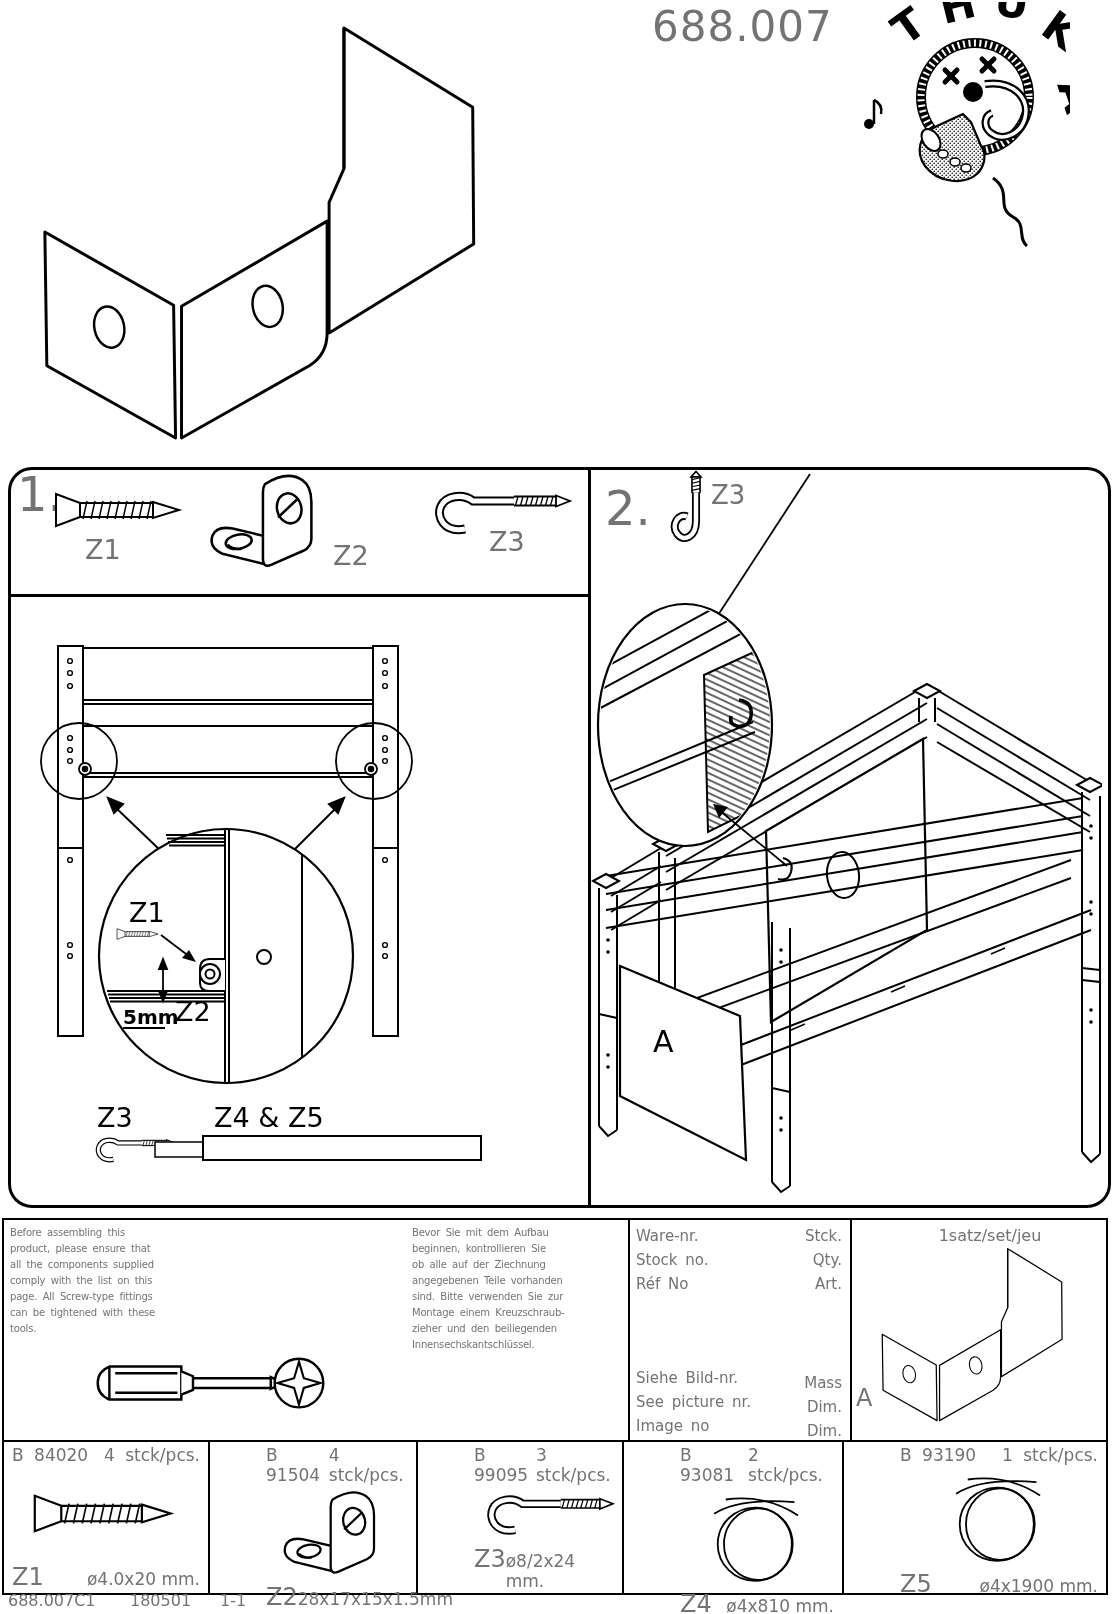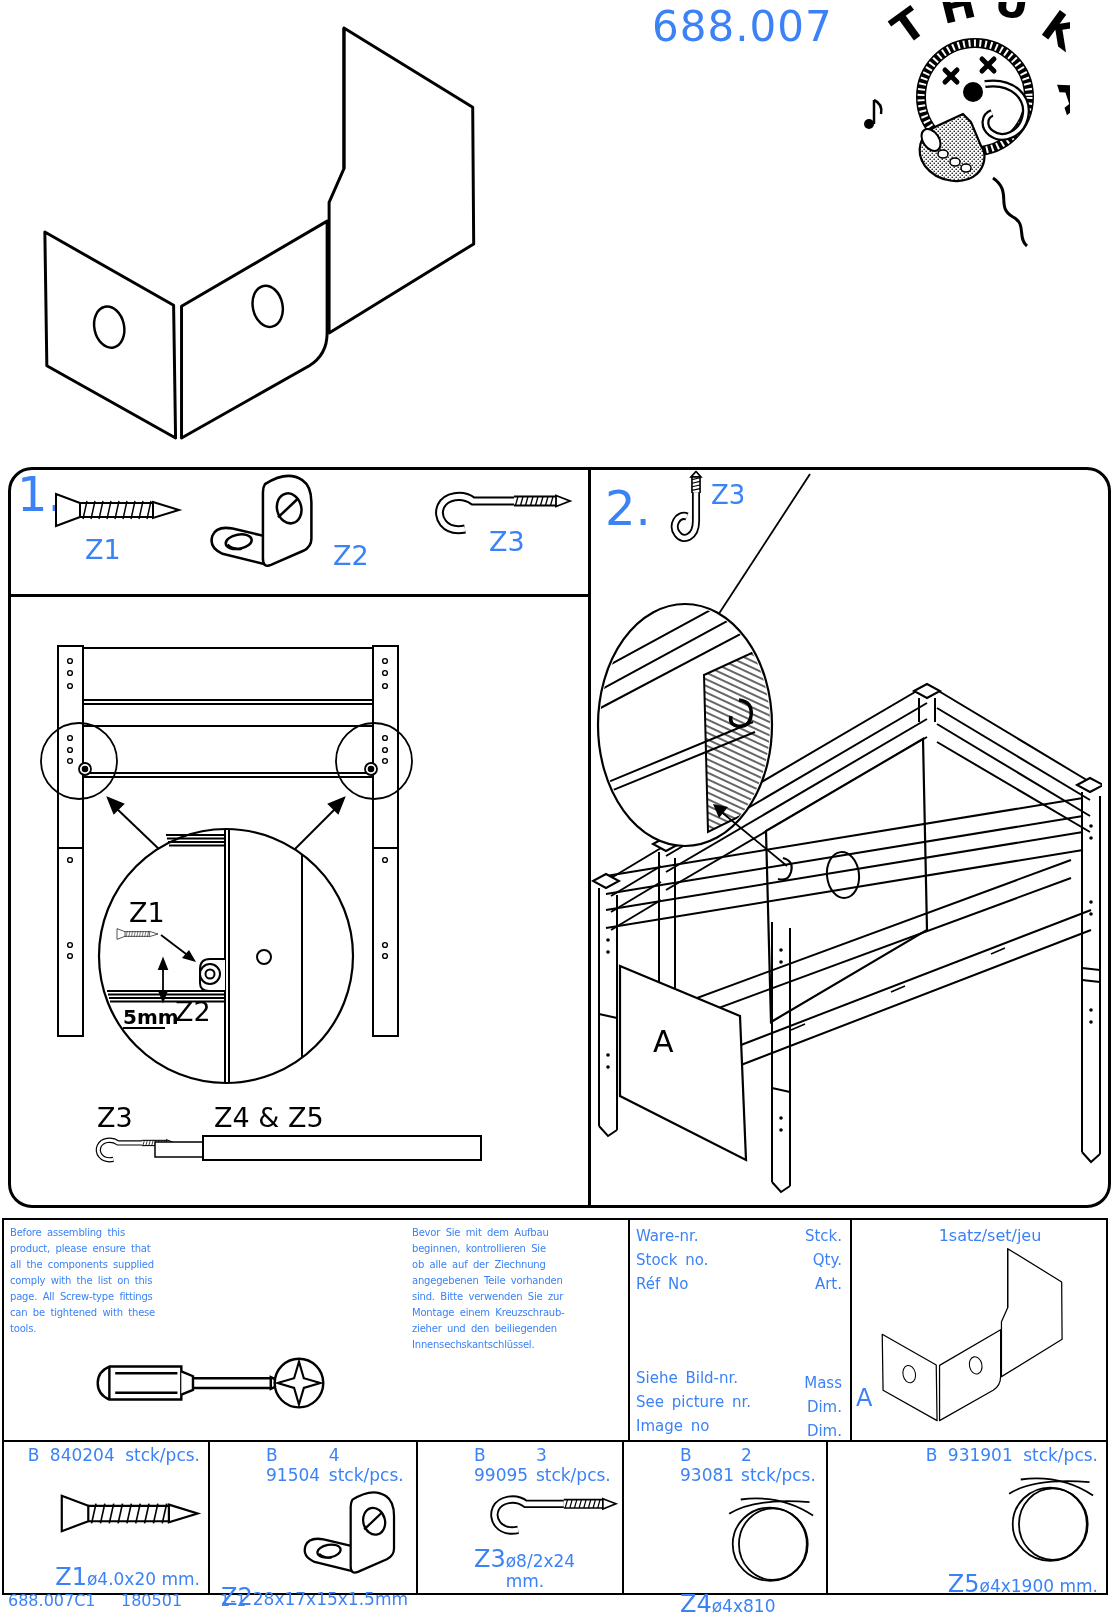--- a/index.html
+++ b/index.html
@@ -1,35 +1,35 @@
 <!DOCTYPE html>
 <html><head>
 <meta charset="utf-8">
 <style>
   html,body{margin:0;padding:0;background:#fff;}
-  #page{position:relative;width:1115px;height:1614px;background:#fff;color:#3b82f6;
+  #page{position:relative;width:1115px;height:1614px;background:#fff;color:#737373;
         font-family:"DejaVu Sans",sans-serif;overflow:hidden;}
   .abs{position:absolute;}
   .lbl{position:absolute;white-space:pre;line-height:1;}
   svg text{font-family:"DejaVu Sans",sans-serif;fill:#000;}
   #panels{position:absolute;left:8px;top:467px;width:1097px;height:735px;
           border:3px solid #000;border-radius:24px;}
   #divider{position:absolute;left:577px;top:0;width:3px;height:100%;background:#000;}
   #sep1{position:absolute;left:0;top:124px;width:577px;height:3px;background:#000;}
   .stepnum{font-size:48px;}
   .zlab{font-size:27px;}
   #infobox{position:absolute;left:2px;top:1218px;width:1102px;height:220px;border:2px solid #000;}
   .col{position:absolute;top:5px;font-size:10px;line-height:16px;white-space:pre;
        letter-spacing:-0.2px;word-spacing:2.5px;}
   .tline{position:absolute;top:0;width:2px;height:100%;background:#000;}
   .tbl{font-size:15px;line-height:24px;white-space:pre;word-spacing:3px;}
   #partsrow{position:absolute;left:2px;top:1440px;width:1102px;height:151px;
             border:2px solid #000;display:flex;}
   .pcell{position:relative;height:100%;box-sizing:border-box;display:flex;
-         flex-direction:column;justify-content:space-between;align-items:flex-end;}
+         flex-direction:column;justify-content:space-between;}
   .pcell+.pcell{border-left:2px solid #000;padding-left:48px;}
   .phead,.pfoot{display:flex;justify-content:space-between;align-items:baseline;
                 padding:3px 8px 2px 8px;}
   .phead{font-size:17px;word-spacing:5px;}
   .pcode{font-size:24px;}
   .pdim{font-size:17px;}
   .pmid{display:flex;justify-content:center;align-items:center;flex:1;}
   #footer{position:absolute;left:0;top:1593px;width:100%;font-size:16px;}
 </style>
 </head>
@@ -502,21 +502,21 @@
       <div class="pmid">
           <svg width="150" height="54" viewBox="0 0 160 58">
             <use href="#hook-sym"></use>
           </svg>
         </div>
       <div class="pfoot">
         <span class="pcode">Z3</span>
         <span class="pdim">ø8/2x24 mm.</span>
       </div>
     </div>
-    <div class="pcell" style="width:204px">
+    <div class="pcell" style="width:220px">
       <div class="phead">
         <span>B 93081</span>
         <span>2 stck/pcs.</span>
       </div>
       <div class="pmid">
           <svg width="108" height="100" viewBox="0 0 120 112">
             <use href="#coil-sym"></use>
           </svg>
         </div>
       <div class="pfoot">
@@ -536,17 +536,17 @@
         </div>
       <div class="pfoot">
         <span class="pcode">Z5</span>
         <span class="pdim">ø4x1900 mm.</span>
       </div>
     </div>
   </div>
 
   <div id="footer">
     <span class="lbl" style="left:8px;top:0">688.007C1</span>
-    <span class="lbl" style="left:121px;top:0">180501</span>
+    <span class="lbl" style="left:130px;top:0">180501</span>
     <span class="lbl" style="left:220px;top:0">1-1</span>
   </div>
 
 </div>
 
 </body></html>

